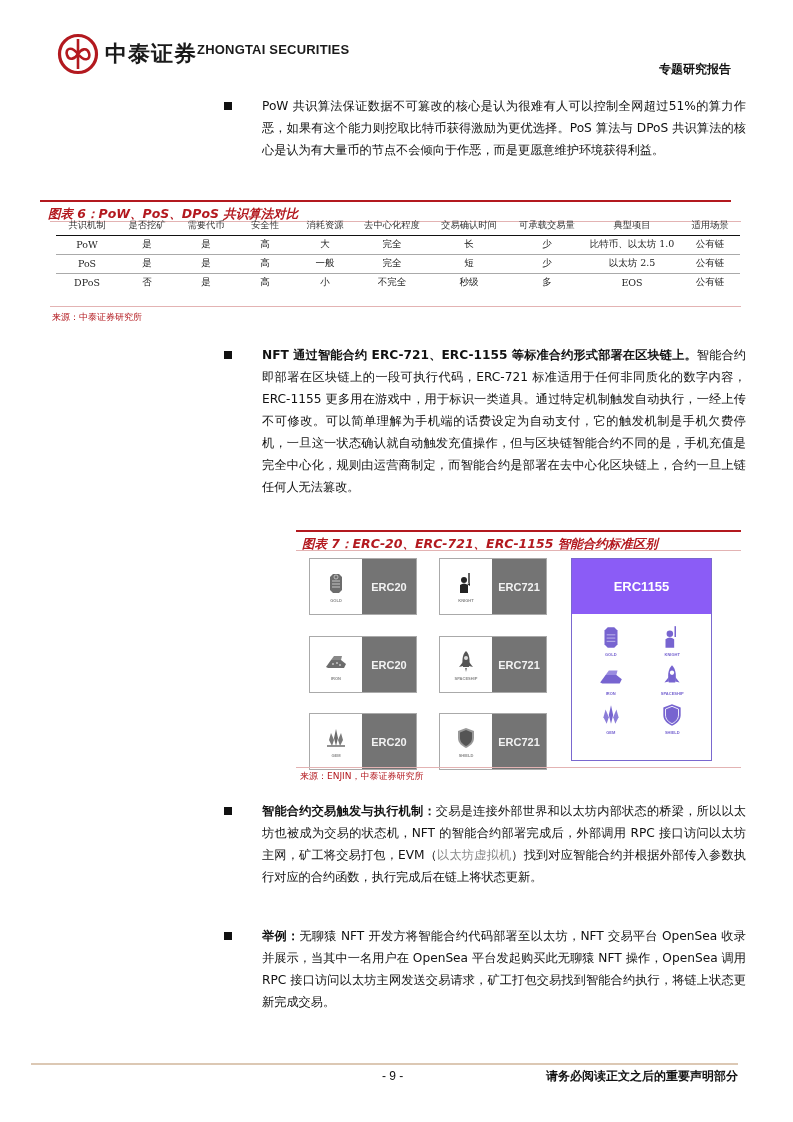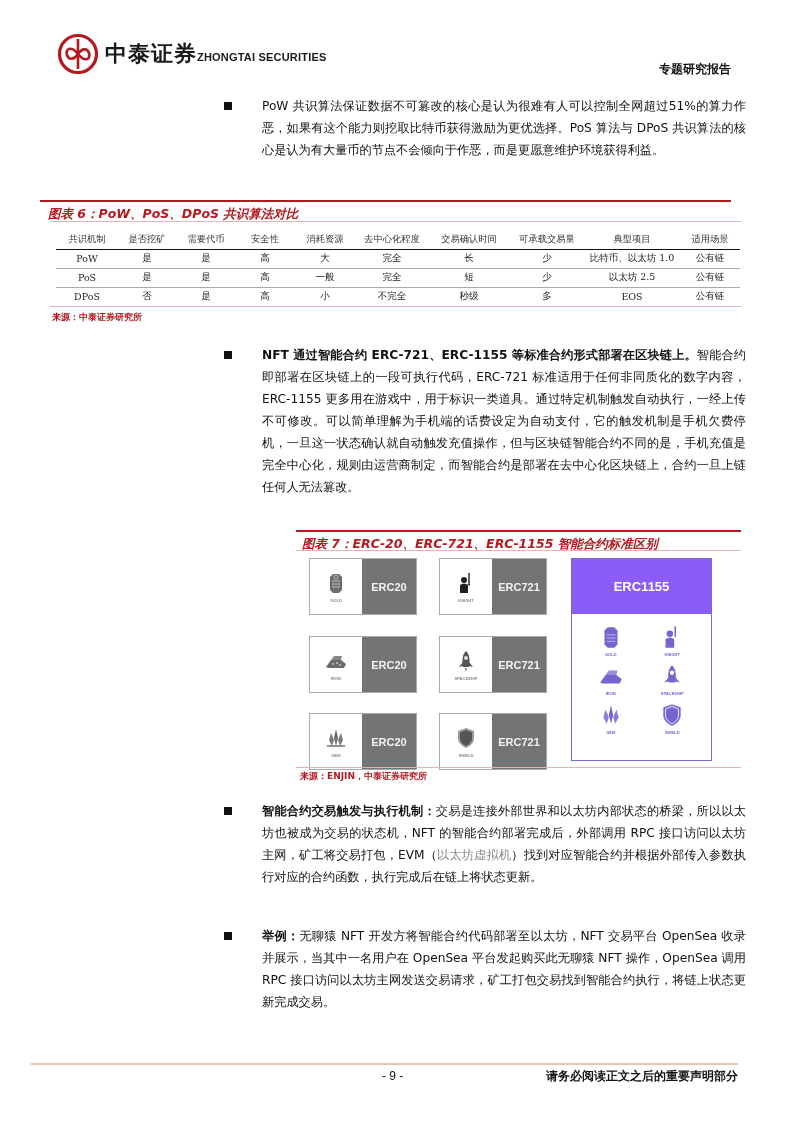--- a/index.html
+++ b/index.html
@@ -5,37 +5,37 @@
   * { box-sizing: border-box; margin: 0; padding: 0; }
   html, body { width: 793px; height: 1122px; background: #fff; overflow: hidden; }
   body { position: relative; font-family: "DejaVu Sans", sans-serif; color: #111; }
 
   
   .header { position: absolute; left: 0; top: 0; width: 793px; height: 90px; }
   .logo { position: absolute; left: 57px; top: 33px; display: flex; align-items: center; }
   .logo-mark { width: 42px; height: 42px; }
   .logo-text { margin-left: 6px; display: flex; }
   .logo-cn { font-family: "DejaVu Sans", sans-serif; font-weight: bold; font-size: 22px; letter-spacing: 1px; color: #1a1a1a; line-height: 24px; }
-  .logo-en { font-family: "Liberation Sans", sans-serif; font-weight: bold; font-size: 11px; color: #1a1a1a; letter-spacing: 0.2px; line-height: 11px; margin-top: 10px; }
+  .logo-en { font-family: "Liberation Sans", sans-serif; font-weight: bold; font-size: 13px; color: #1a1a1a; letter-spacing: 0.2px; line-height: 11px; margin-top: 2px; }
   .report-type { position: absolute; right: 62px; top: 61px; font-size: 12px; font-weight: bold; color: #111; }
 
   
   .para { position: absolute; left: 262px; width: 484px; font-size: 12.2px; line-height: 22px; text-align: justify; color: #111; }
   .para .bullet { position: absolute; left: -38px; top: 7px; width: 8px; height: 8px; background: #111; }
   .para b { font-weight: bold; }
   .para .grey { color: #888; }
 
   
   .fig-title-bar { position: absolute; border-top: 2px solid #b3191f; }
   .fig-title { font-style: italic; font-weight: bold; color: #b3191f; font-size: 12.5px; padding: 4px 0 0 8px; }
   .fig-title-underline { position: absolute; height: 1px; background: #e3b3b3; }
-  .source { position: absolute; font-size: 9px; color: #b3191f; font-weight: bold; }
-
-  
-  table.cmp { position: absolute; left: 56px; top: 230px; width: 684px; border-collapse: collapse; font-family: "DejaVu Serif", serif; font-size: 9.5px; color: #222; }
+  .source { position: absolute; font-size: 9px; color: #b3191f; }
+
+  
+  table.cmp { position: absolute; left: 56px; top: 216px; width: 684px; border-collapse: collapse; font-family: "DejaVu Serif", serif; font-size: 9.5px; color: #222; }
   table.cmp th { font-weight: normal; height: 19px; border-bottom: 1.5px solid #111; text-align: center; color: #333; font-family: "DejaVu Sans", sans-serif; font-size: 9.3px; }
   table.cmp td { height: 19px; text-align: center; border-bottom: 1px solid #aaa; }
   table.cmp tr:last-child td { border-bottom: none; }
 
   
   .erc-card { position: absolute; width: 108px; height: 57px; border: 1px solid #aaa; background: #747474; display: flex; }
   .erc-card .icon-box { width: 52px; height: 100%; background: #fff; display: flex; flex-direction: column; align-items: center; justify-content: center; }
   .erc-card .icon-box svg { width: 24px; height: 24px; }
   .erc-card .icon-label { font-size: 4px; color: #888; font-weight: bold; margin-top: 3px; font-family: "Liberation Sans", sans-serif; }
   .erc-card .std-label { flex: 1; color: #f2f2f2; font-weight: bold; font-size: 11px; display: flex; align-items: center; justify-content: center; font-family: "Liberation Sans", sans-serif; }

